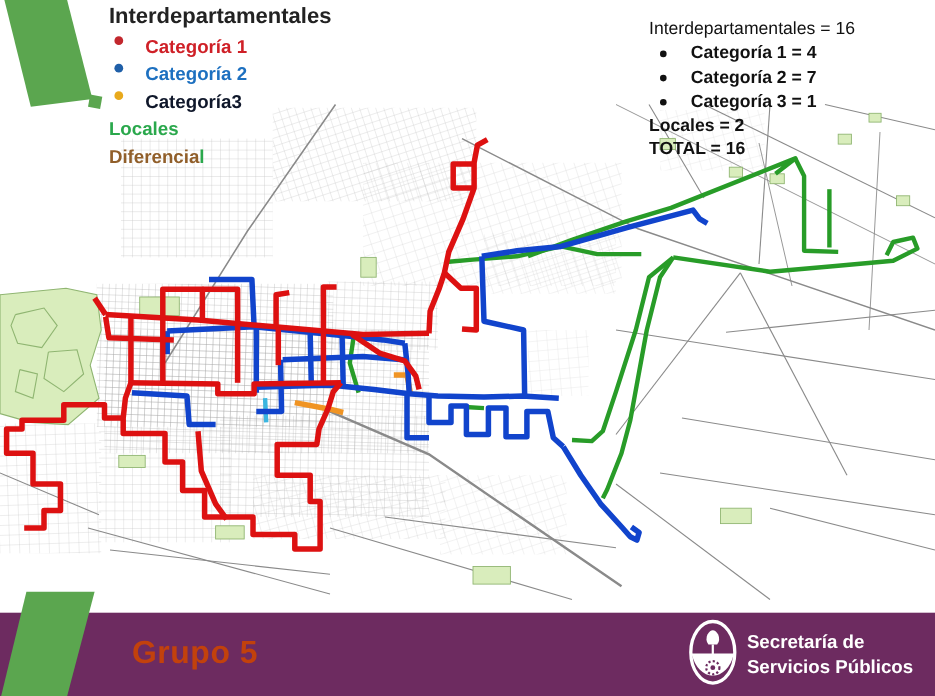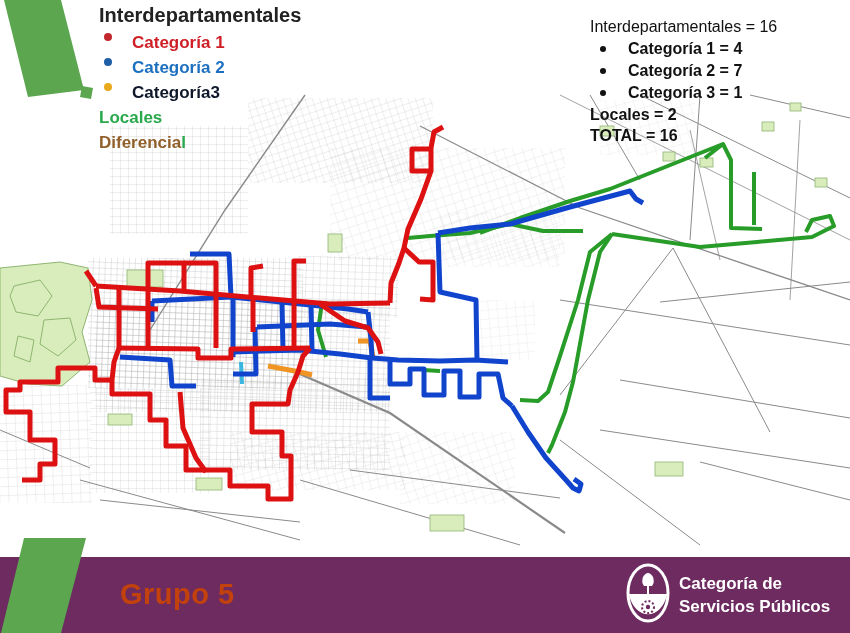--- a/index.html
+++ b/index.html
@@ -250,16 +250,16 @@
   <svg class="logo" width="52" height="68" viewBox="0 0 52 68">
     <ellipse cx="26" cy="34" rx="20" ry="28" fill="none" stroke="#ffffff" stroke-width="3"></ellipse>
     <path d="M7,36 A 20 28 0 0 0 45,36 Z" fill="#ffffff"></path>
     <line x1="7" y1="36" x2="45" y2="36" stroke="#ffffff" stroke-width="2"></line>
     <path d="M21,18 q5,-8 10,0 q2,5 -1,9 l-8,0 q-3,-4 -1,-9 Z" fill="#ffffff"></path>
     <line x1="26" y1="27" x2="26" y2="36" stroke="#ffffff" stroke-width="2"></line>
     <circle cx="26" cy="48" r="6" fill="none" stroke="#6d2b60" stroke-width="2" stroke-dasharray="2 2"></circle>
     <circle cx="26" cy="48" r="2.2" fill="#6d2b60"></circle>
   </svg>
   <div class="org">
-    <div>Categoría de</div>
+    <div>Secretaría de</div>
     <div>Servicios Públicos</div>
   </div>
 </div>
 
 </body></html>

